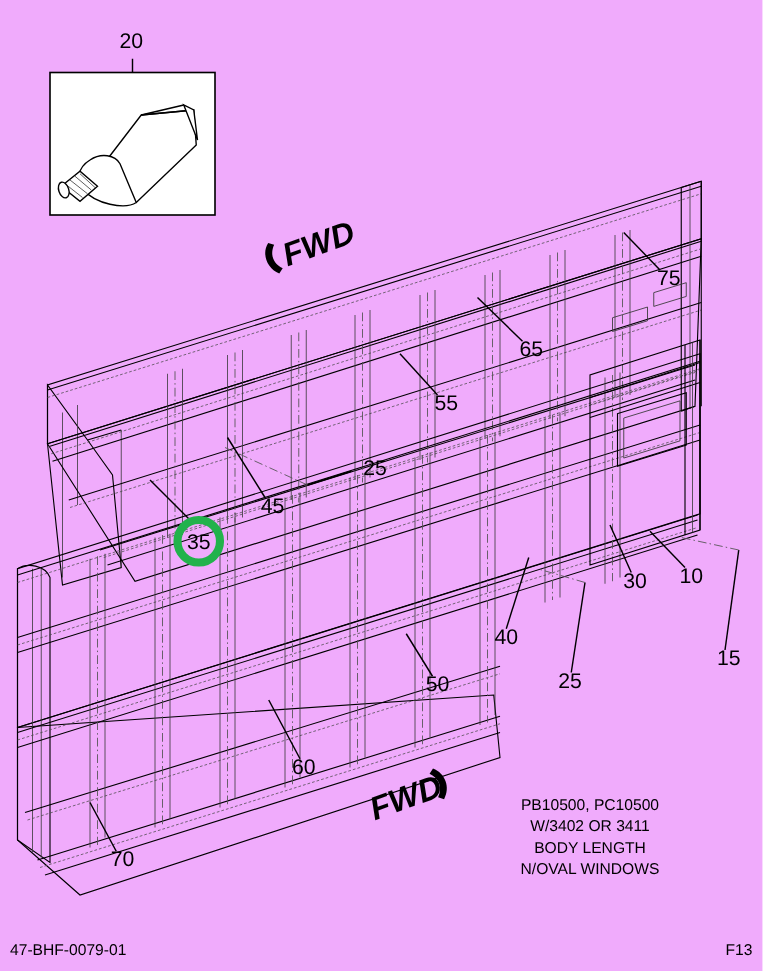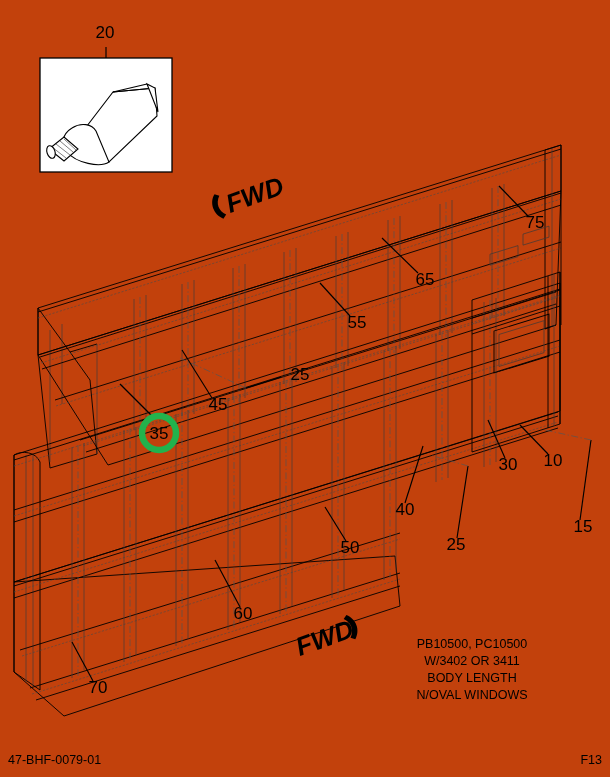--- a/index.html
+++ b/index.html
@@ -9,21 +9,21 @@
     background: #ffffff;
   }
   body {
     font-family: "Liberation Sans", sans-serif;
     color: #000000;
   }
   #page {
     position: relative;
     width: 610px;
     height: 777px;
-    background: #c2410c;
+    background: #f0abfc;
     overflow: hidden;
   }
   #diagram-svg {
     position: absolute;
     left: 0;
     top: 0;
     width: 610px;
     height: 777px;
   }
   .callout-num {

